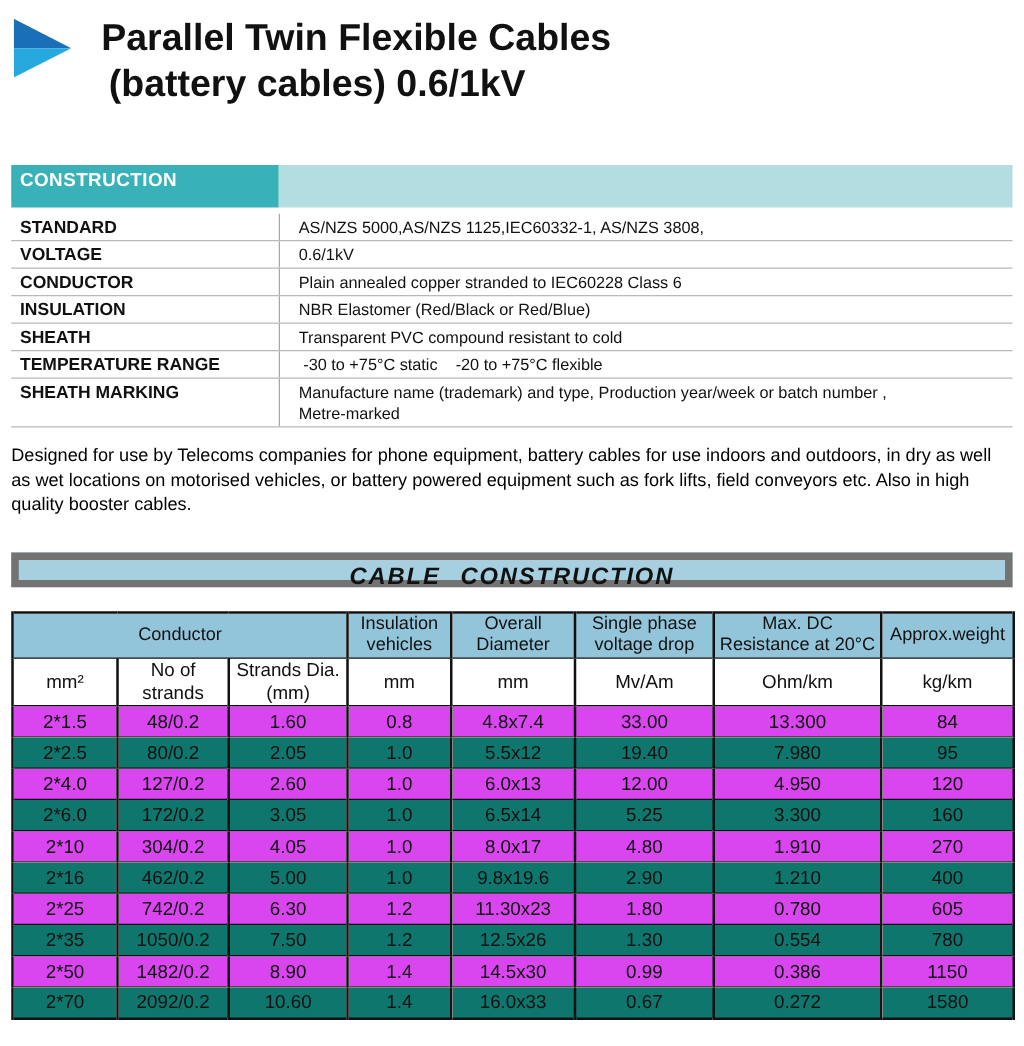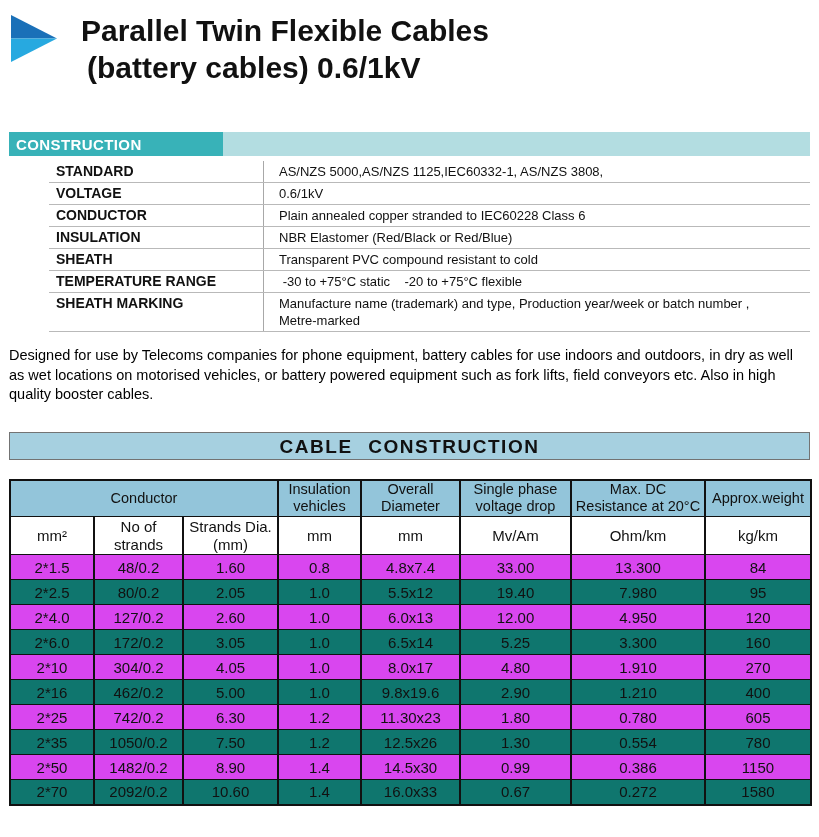--- a/index.html
+++ b/index.html
@@ -11,50 +11,50 @@
   }
   .page { width: 819px; height: 837px; padding: 12px 9px 0 9px; }
 
   
   .title-block { display: flex; align-items: flex-start; }
   .arrow { display: inline-block; width: 48px; height: 48px; margin: 3px 0 0 2px; flex: 0 0 auto; }
   h1.page-title { font-size: 30px; line-height: 37px; font-weight: bold; margin-left: 22px; letter-spacing: 0px; }
   h1.page-title .t2 { display: block; padding-left: 6px; }
 
   
-  .section-bar { display: flex; height: 24px; }
+  .section-bar { display: flex; height: 34px; }
   .bar-dark {
     width: 214px; background: #38b2b8; color: #fff; font-weight: bold;
     font-size: 15px; line-height: 26px; padding-left: 7px; letter-spacing: 0.4px;
   }
   .bar-light { flex: 1; background: #b3dde1; }
   .construction-bar { margin-top: 46px; }
   .application-bar { margin-top: 7px; }
 
   
-  .def-table { margin-top: 5px; margin-left: 40px; }
+  .def-table { margin-top: 5px; }
   .def-row { display: flex; border-bottom: 1px solid #b9b9b9; }
   .def-label {
     width: 214px; flex: 0 0 auto; font-weight: bold; font-size: 14px;
     padding: 2px 2px 2px 7px; line-height: 17px;
   }
   .def-value {
     flex: 1; border-left: 1px solid #a8a8a8; font-size: 13px;
     padding: 2px 4px 2px 15px; line-height: 17px; white-space: pre-wrap;
   }
 
   
   .app-text { margin-top: 14px; font-size: 14.5px; line-height: 19.5px; color: #000000; }
 
   
   .cable-section { margin-top: 27px; }
   .table-title {
     height: 28px; line-height: 28px; text-align: center;
-    background: #a6d0e0; border: 1px solid #737373;
-    font-size: 19px; font-weight: bold; letter-spacing: 1.5px; word-spacing: 9px;
+    background: #a6d0e0; border: 6px solid #737373;
+    font-size: 19px; font-weight: bold; letter-spacing: 1.5px; word-spacing: 9px; font-style: italic;
   }
   .table-gap { height: 19px; background: #fff; }
   table.cable-table {
     width: 801px; border-collapse: collapse; table-layout: fixed;
     border: 2px solid #111;
   }
   table.cable-table th, table.cable-table td {
     border: 1px solid #111; border-left-width: 2px; border-right-width: 2px;
     text-align: center; font-weight: normal; overflow: hidden;
   }

